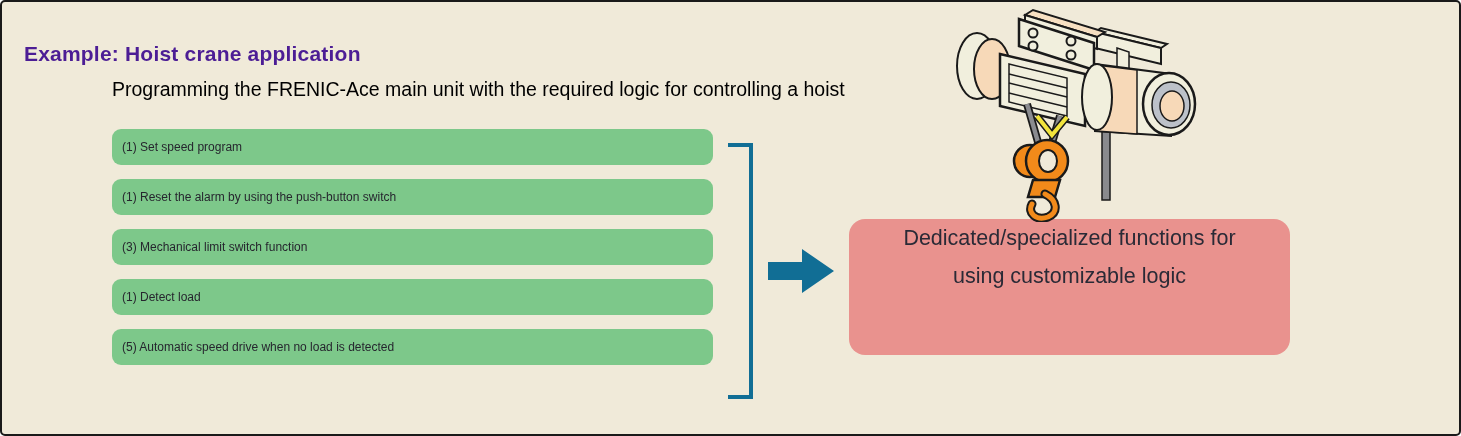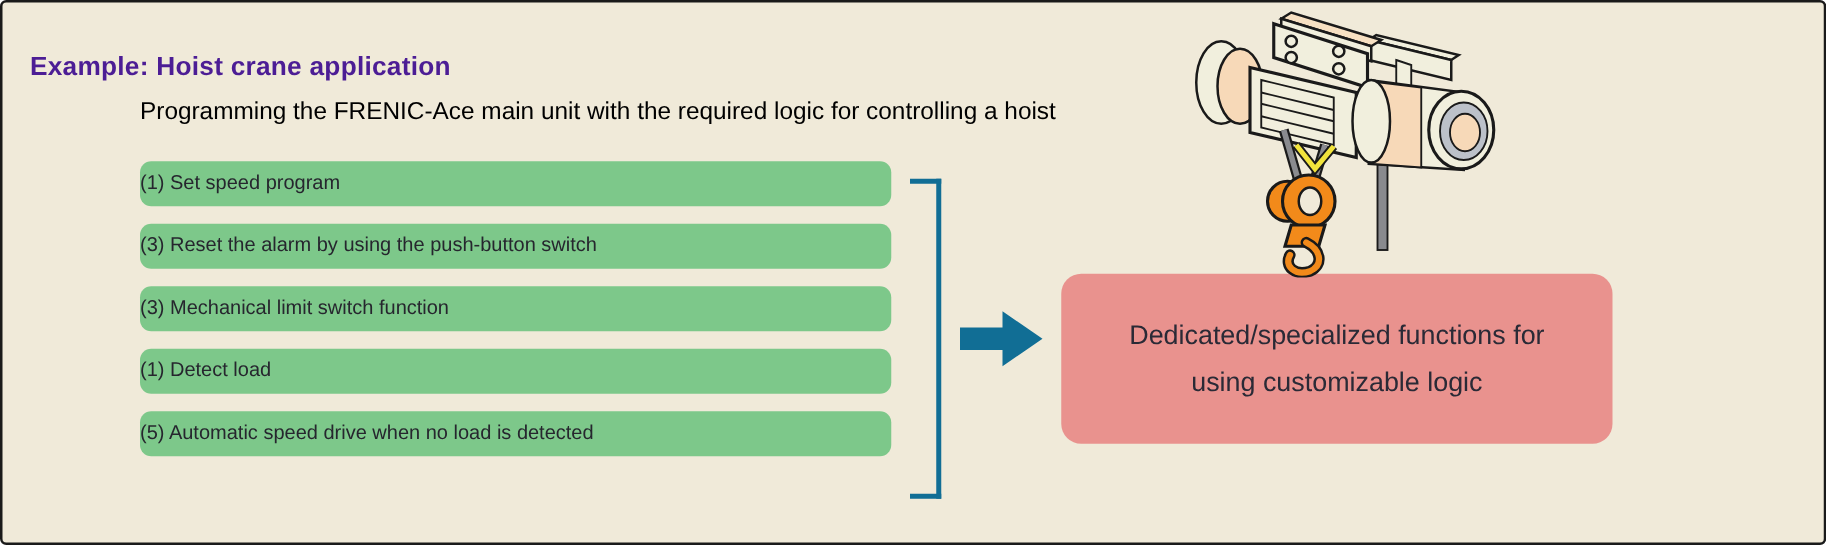--- a/index.html
+++ b/index.html
@@ -19,52 +19,52 @@
     margin-top:24px;
   }
   .intro-text{
     position:absolute;left:110px;top:76px;
     font-size:19.5px;color:#000000;
   }
   .step-box{
     position:absolute;left:110px;width:601px;height:36px;
     background:#7dc88a;border-radius:9px;
     display:flex;align-items:center;
-    box-sizing:border-box;
-    font-size:16px;color:#26262e;
+    padding-left:10px;box-sizing:border-box;
+    font-size:12px;color:#26262e;
     white-space:nowrap;
   }
   .bracket{
     position:absolute;left:726px;top:141px;
     width:21px;height:248px;
     border:4px solid #116e95;border-left:none;
   }
   .arrow-svg{position:absolute;left:766px;top:244px;}
   .result-box{
     position:absolute;left:847px;top:217px;
     width:441px;height:136px;
     background:#e9928e;border-radius:16px;
     display:flex;flex-direction:column;
-    align-items:center;justify-content:center;
+    align-items:center;
     font-size:21.5px;color:#2a2a36;
   }
   .result-line{line-height:38px;white-space:nowrap;}
   .crane-svg{position:absolute;left:945px;top:2px;}
 </style>
 </head>
 <body>
 
 <div id="canvas">
 
   <div class="page-title">Example: Hoist crane application</div>
 
   <div class="intro-text">Programming the FRENIC-Ace main unit with the required logic for controlling a hoist</div>
 
   <div class="step-box" style="top:127px">(1) Set speed program</div>
-  <div class="step-box" style="top:177px">(3) Reset the alarm by using the push-button switch</div>
+  <div class="step-box" style="top:177px">(1) Reset the alarm by using the push-button switch</div>
   <div class="step-box" style="top:227px">(3) Mechanical limit switch function</div>
   <div class="step-box" style="top:277px">(1) Detect load</div>
   <div class="step-box" style="top:327px">(5) Automatic speed drive when no load is detected</div>
 
   <div class="bracket"></div>
 
   <svg class="arrow-svg" width="68" height="50" viewBox="0 0 68 50">
     <polygon points="0,16 34,16 34,3 66,25 34,47 34,34 0,34" fill="#116e95"></polygon>
   </svg>
 

